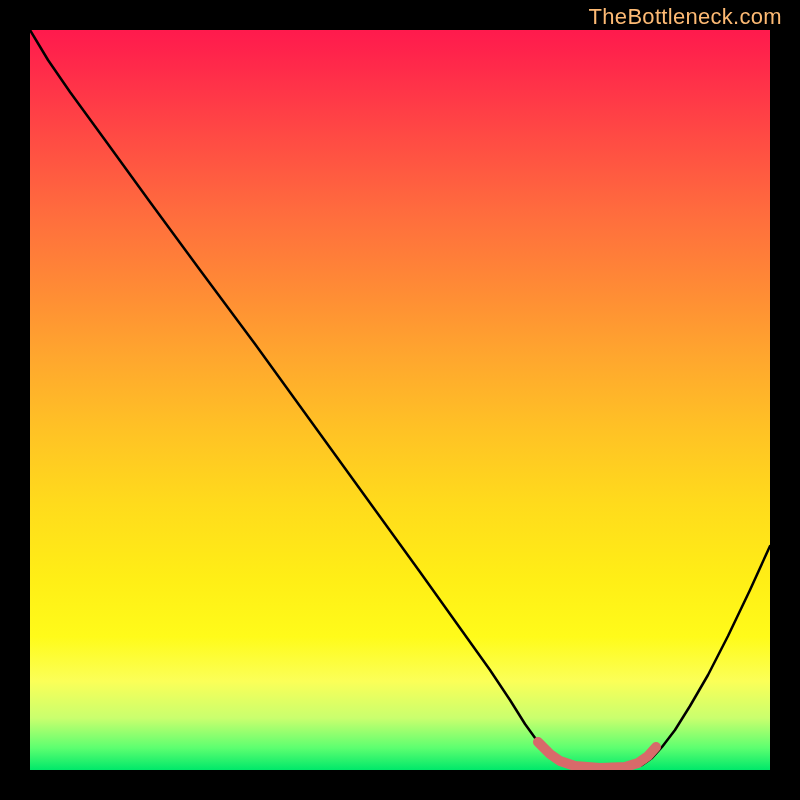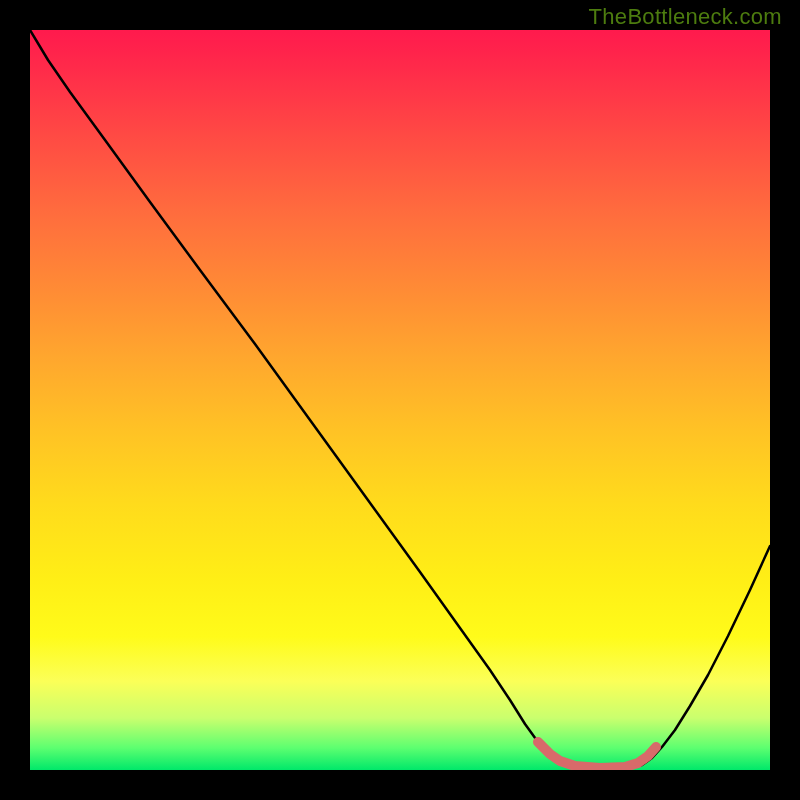--- a/index.html
+++ b/index.html
@@ -13,21 +13,21 @@
   .frame {
     position: relative;
     width: 800px;
     height: 800px;
     background: #000;
   }
   .watermark {
     position: absolute;
     top: 4px;
     right: 18px;
-    color: #4d7c0f;
+    color: #fdba74;
     font-size: 22px;
     font-weight: 500;
     letter-spacing: 0.3px;
     z-index: 5;
   }
   .plot-area {
     position: absolute;
     left: 30px;
     top: 30px;
     width: 740px;

